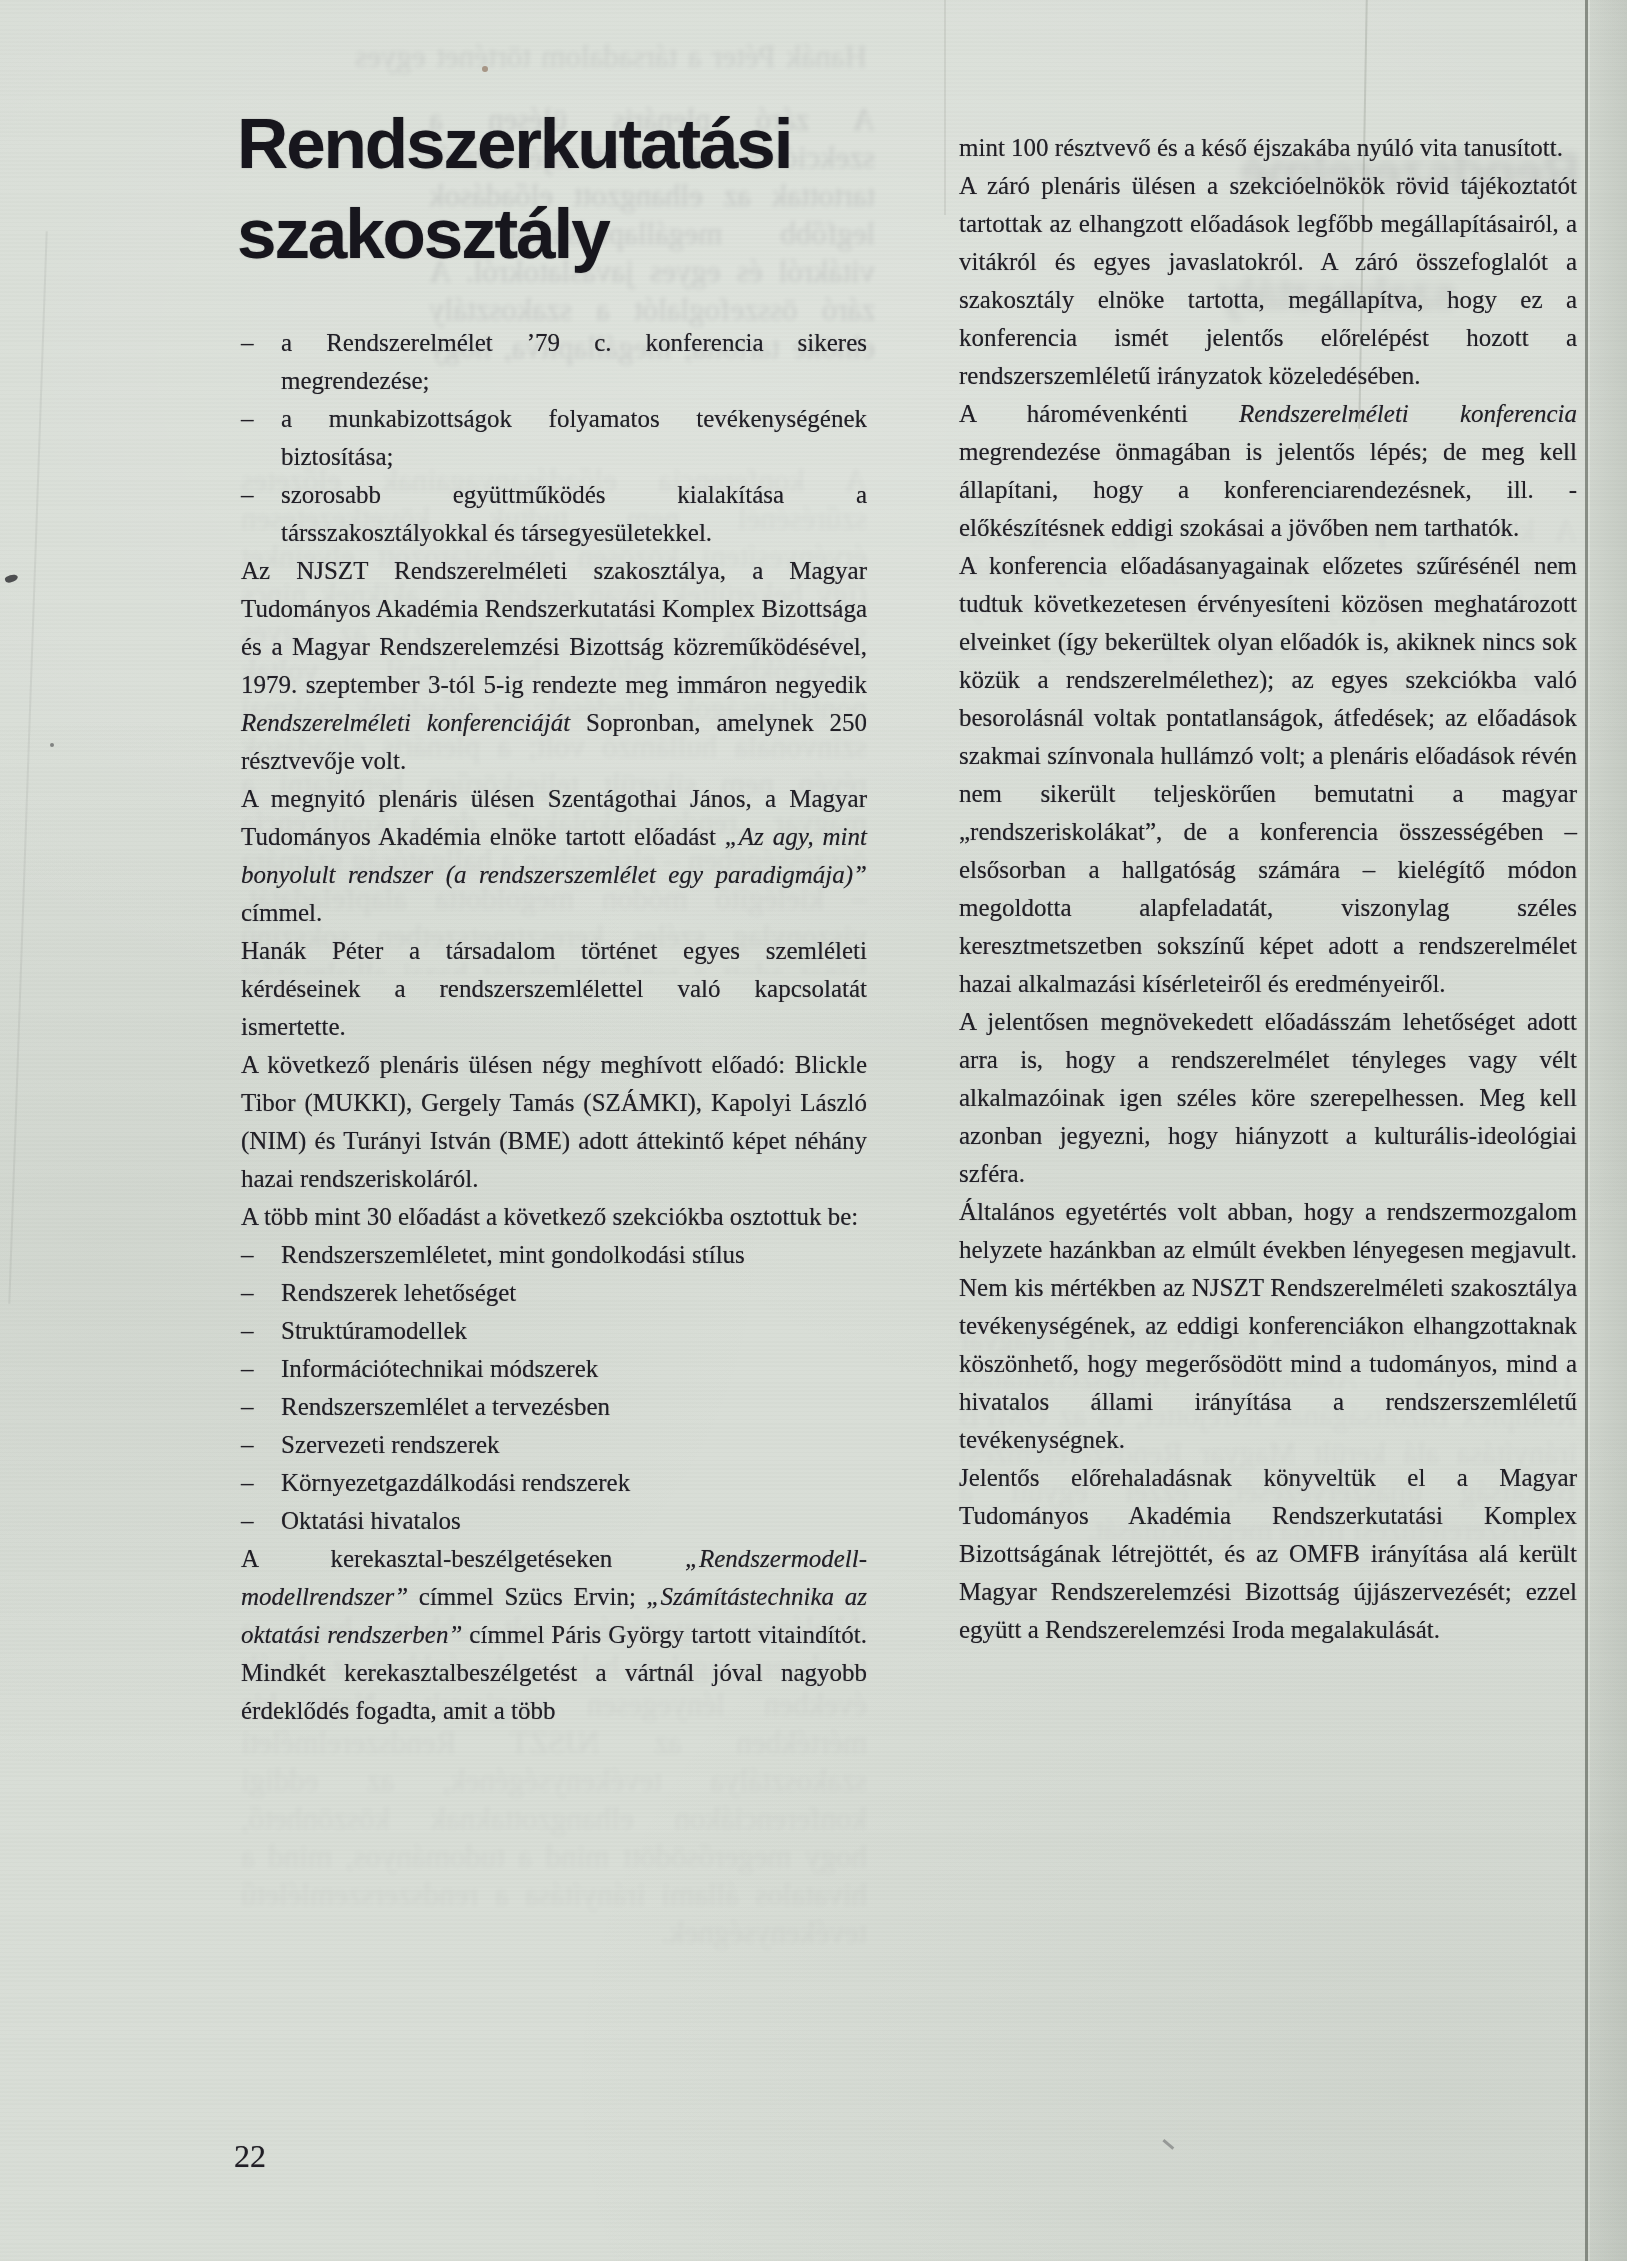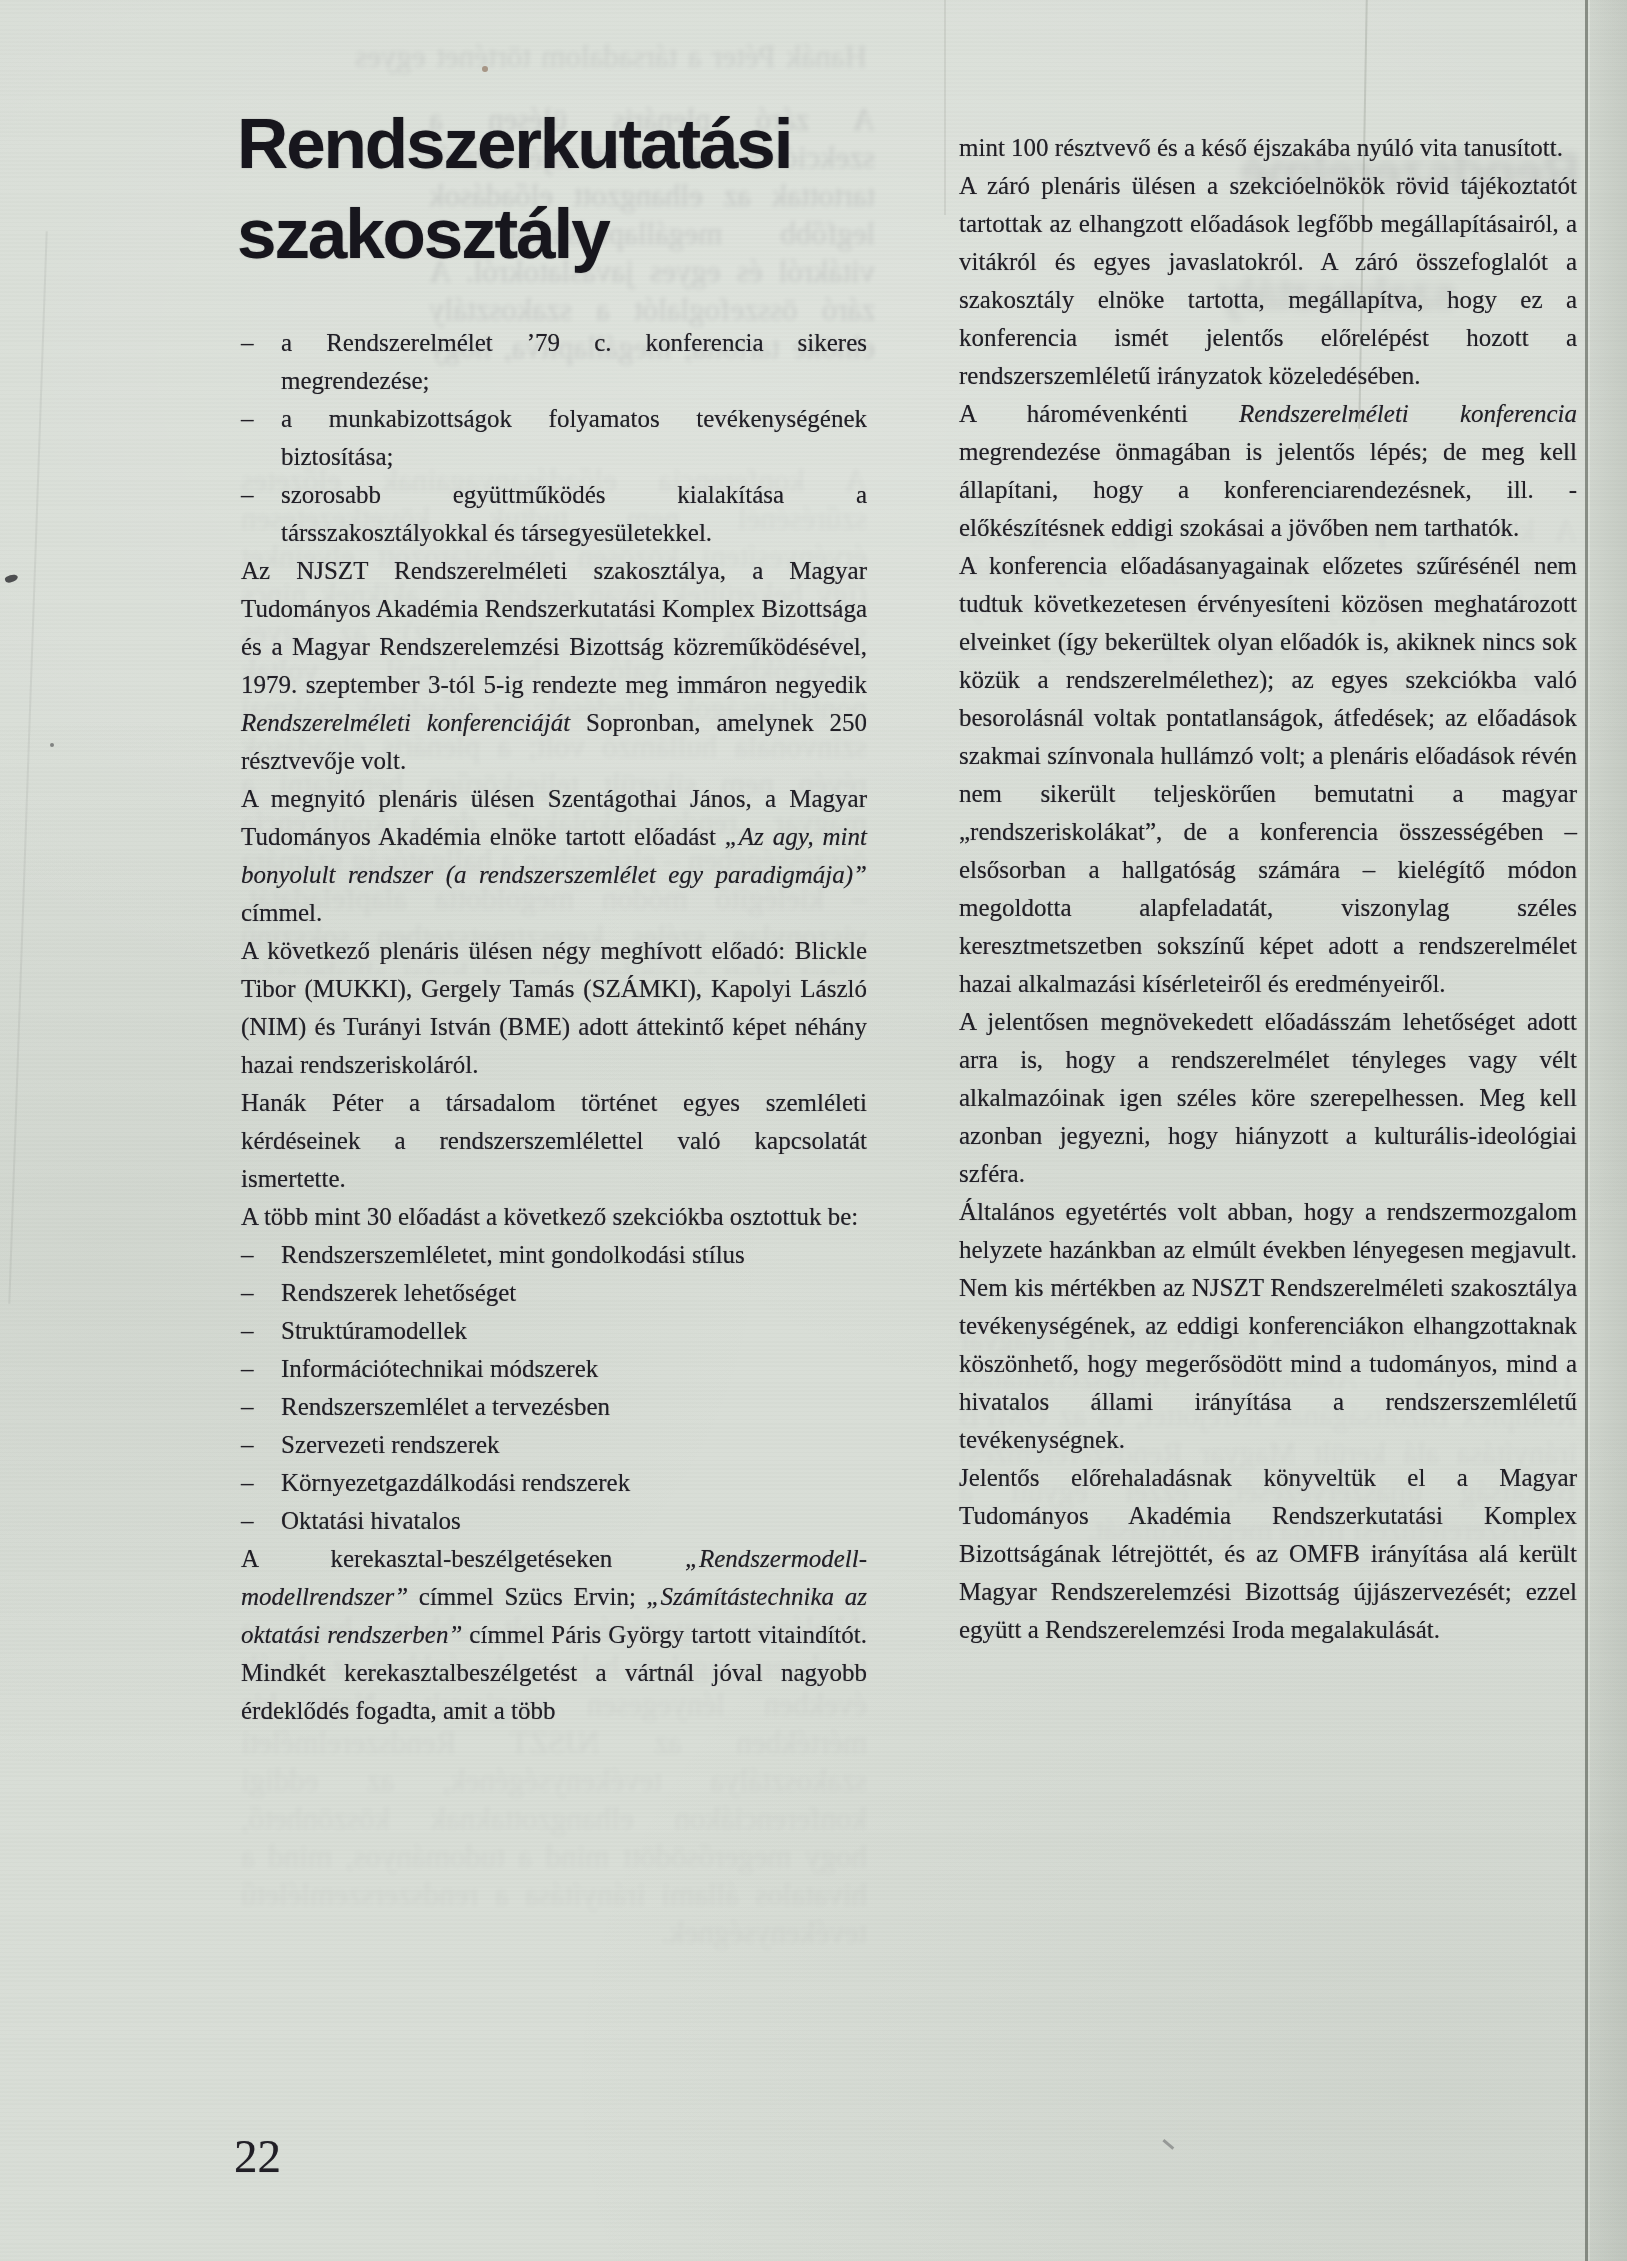--- a/index.html
+++ b/index.html
@@ -47,21 +47,21 @@
     text-shadow: 0 0 0.7px rgba(30,28,36,.55);
   }
   .col-left  { left: 241px;  top: 324px; width: 626px; }
   .col-right { left: 959px; top: 129px; width: 618px; }
   .col p { margin: 0; }
   .hang { position: relative; padding-left: 40px; }
   .dash { position: absolute; left: 0; top: 0; }
   .it { font-style: italic; }
   .pagenum {
     position: absolute; left: 234px; top: 2137px; z-index: 5;
-    font-size: 47px; line-height: 38px;
+    font-size: 32px; line-height: 38px;
     text-shadow: 0 0 0.7px rgba(30,28,36,.55);
   }
   .edge-line {
     position: absolute; left: 1585px; top: 0; width: 2.5px; height: 2261px;
     background: rgba(62,68,58,.52); filter: blur(0.3px); z-index: 6;
   }
   .edge-soft {
     position: absolute; left: 1590px; top: 0; width: 37px; height: 2261px; z-index: 2;
     background: linear-gradient(90deg, rgba(120,128,115,.10), rgba(90,98,86,.16));
   }
@@ -95,22 +95,22 @@
 </h1>
 
 <div class="col col-left">
   <div>
       <div class="hang"><span class="dash">–</span><span>a Rendszerelmélet ’79 c. konferencia sikeres megrendezése;</span></div>
       <div class="hang"><span class="dash">–</span><span>a munkabizottságok folyamatos tevékenységének biztosítása;</span></div>
       <div class="hang"><span class="dash">–</span><span>szorosabb együttműködés kialakítása a társszakosztályokkal és társegyesületekkel.</span></div>
     </div>
   <p><span>Az NJSZT Rendszerelméleti szakosztálya, a Magyar Tudományos Akadémia Rendszerkutatási Komplex Bizottsága és a Magyar Rendszerelemzési Bizottság közreműködésével, 1979. szeptember 3-tól 5-ig rendezte meg immáron negyedik </span><span class="it">Rendszerelméleti konferenciáját</span><span> Sopronban, amelynek 250 résztvevője volt.</span></p>
   <p><span>A megnyitó plenáris ülésen Szentágothai János, a Magyar Tudományos Akadémia elnöke tartott előadást </span><span class="it">„Az agy, mint bonyolult rendszer (a rendszerszemlélet egy paradigmája)”</span><span> címmel.</span></p>
+  <p>Hanák Péter a társadalom történet egyes szemléleti kérdéseinek a rendszerszemlélettel való kapcsolatát ismertette.</p>
   <p>A következő plenáris ülésen négy meghívott előadó: Blickle Tibor (MUKKI), Gergely Tamás (SZÁMKI), Kapolyi László (NIM) és Turányi István (BME) adott áttekintő képet néhány hazai rendszeriskoláról.</p>
-  <p>Hanák Péter a társadalom történet egyes szemléleti kérdéseinek a rendszerszemlélettel való kapcsolatát ismertette.</p>
   <p>A több mint 30 előadást a következő szekciókba osztottuk be:</p>
   <div>
       <div class="hang"><span class="dash">–</span><span>Rendszerszemléletet, mint gondolkodási stílus</span></div>
       <div class="hang"><span class="dash">–</span><span>Rendszerek lehetőséget</span></div>
       <div class="hang"><span class="dash">–</span><span>Struktúramodellek</span></div>
       <div class="hang"><span class="dash">–</span><span>Információtechnikai módszerek</span></div>
       <div class="hang"><span class="dash">–</span><span>Rendszerszemlélet a tervezésben</span></div>
       <div class="hang"><span class="dash">–</span><span>Szervezeti rendszerek</span></div>
       <div class="hang"><span class="dash">–</span><span>Környezetgazdálkodási rendszerek</span></div>
       <div class="hang"><span class="dash">–</span><span>Oktatási hivatalos</span></div>

